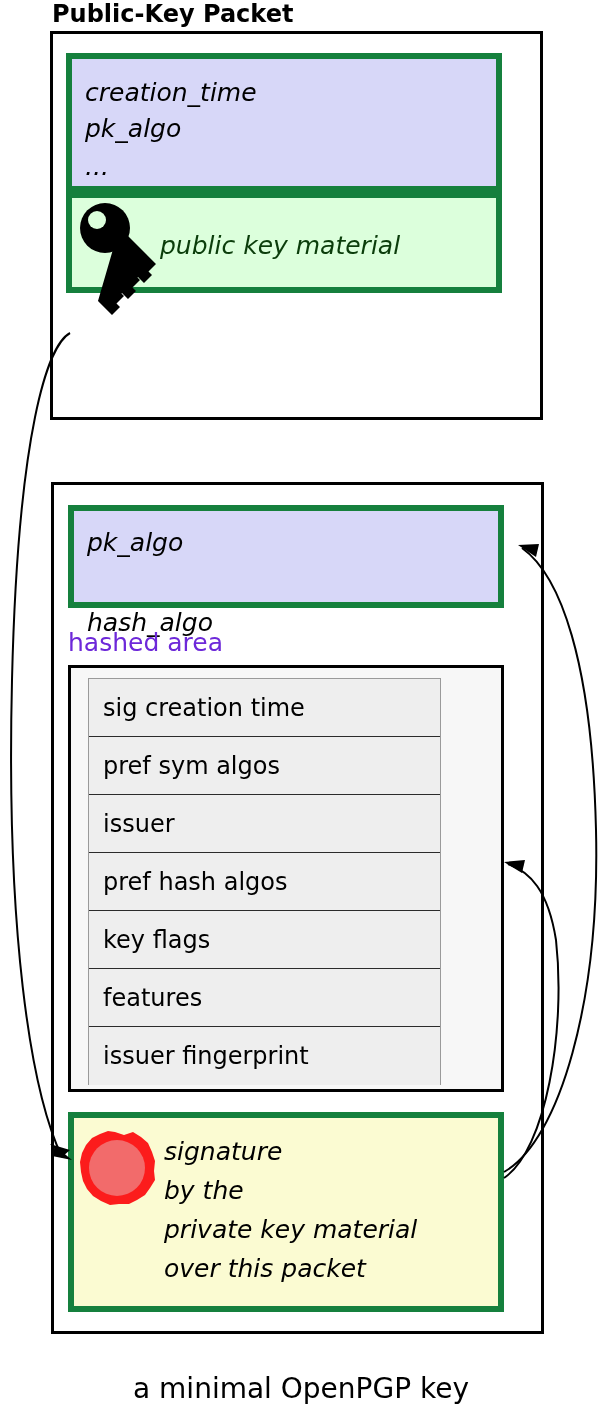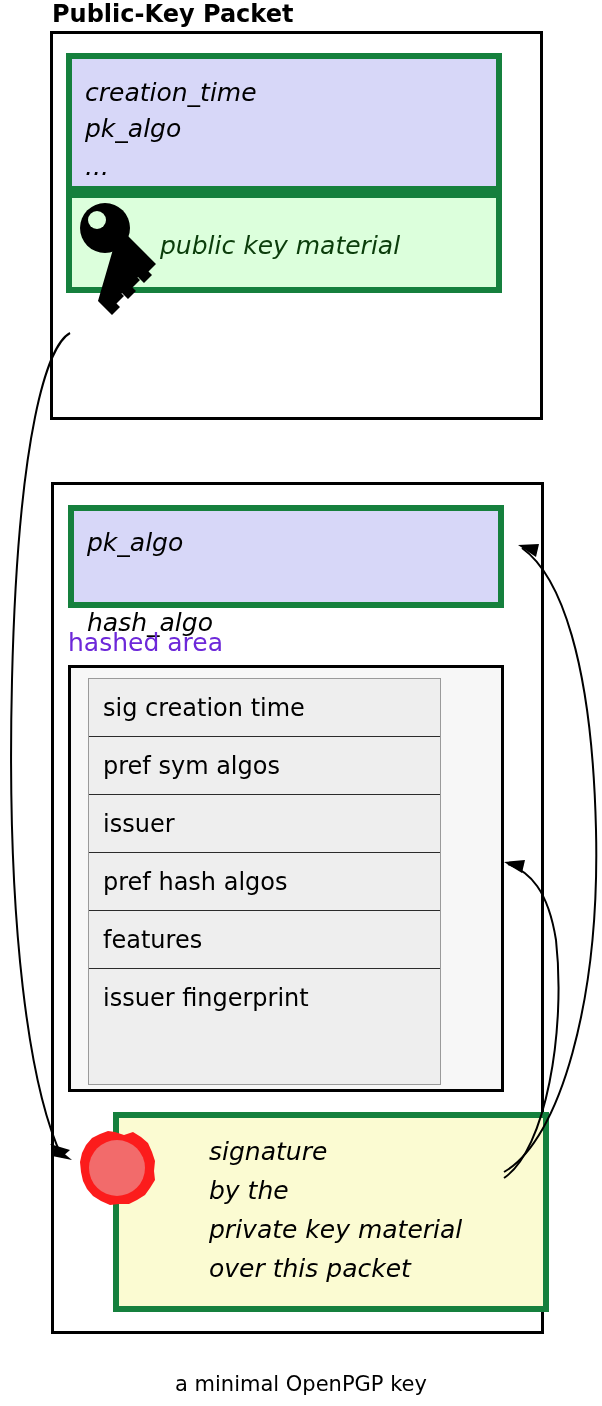--- a/index.html
+++ b/index.html
@@ -89,21 +89,21 @@
     color: #000000;
     background: #eeeeee;
   }
   .subpacket-row:last-child { border-bottom: none; }
 
   
   .caption {
     position: absolute;
     width: 602px;
     text-align: center;
-    font-size: 21px;
+    font-size: 28px;
     color: #000000;
   }
 
   
   #overlay {
     position: absolute;
     left: 0; top: 0;
     width: 602px; height: 1406px;
     pointer-events: none;
   }
@@ -137,26 +137,27 @@
 
   <div class="abs hashed-label" style="left:68px; top:628px;">hashed area</div>
 
   <div class="abs hashed-box" style="left:68px; top:665px; width:436px; height:427px;">
 
     <div class="subpacket-table" style="left:17px; top:10px; width:353px; height:407px;">
       <div class="subpacket-row">sig creation time</div>
       <div class="subpacket-row">pref sym algos</div>
       <div class="subpacket-row">issuer</div>
       <div class="subpacket-row">pref hash algos</div>
+      <div class="subpacket-row">key flags</div>
       <div class="subpacket-row">features</div>
       <div class="subpacket-row">issuer fingerprint</div>
     </div>
   </div>
 
-  <div class="abs field-box field-yellow" style="left:68px; top:1112px; width:436px; height:200px;margin-left:45px;">
+  <div class="abs field-box field-yellow" style="left:68px; top:1112px; width:436px; height:200px;">
     <div class="abs field-text" style="left:90px; top:16px;">signature</div>
     <div class="abs field-text" style="left:90px; top:55px;">by the</div>
     <div class="abs field-text" style="left:90px; top:133px;">over this packet</div>
     <div class="abs field-text" style="left:90px; top:94px;">private key material</div>
   </div>
 
   <div class="caption" style="left:0; top:1372px;">a minimal OpenPGP key</div>
 
   <svg id="overlay" viewBox="0 0 602 1406" width="602" height="1406">
 

